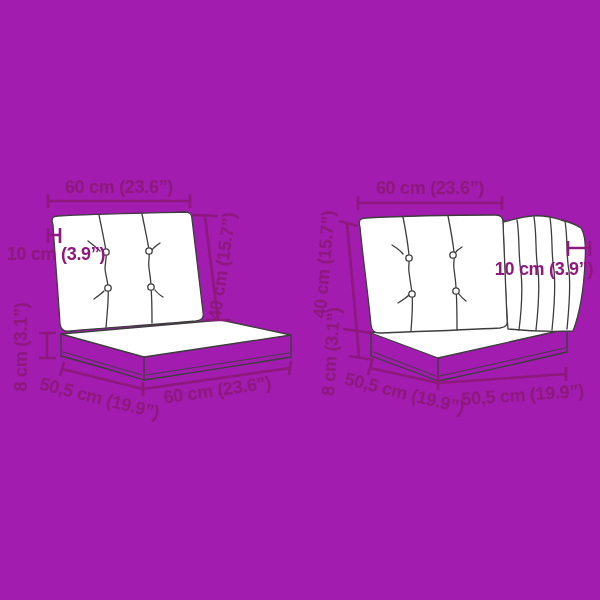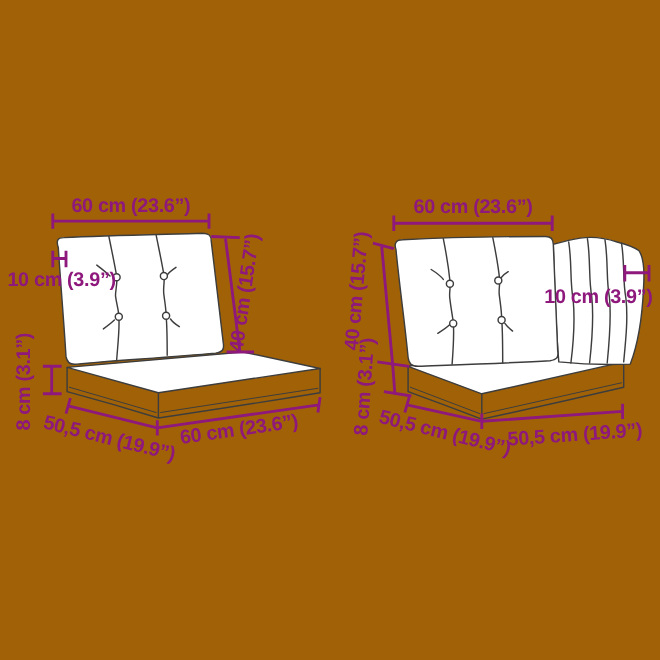--- a/index.html
+++ b/index.html
@@ -7,21 +7,21 @@
     padding: 0;
     background: #ffffff;
     width: 600px;
     height: 600px;
     overflow: hidden;
   }
   #canvas {
     position: relative;
     width: 600px;
     height: 600px;
-    background: #a16207;
+    background: #a21caf;
   }
   svg {
     display: block;
   }
   svg text {
     font-family: "Liberation Sans", "DejaVu Sans", sans-serif;
     font-weight: 700;
     font-size: 18px;
     letter-spacing: -0.3px;
   }

